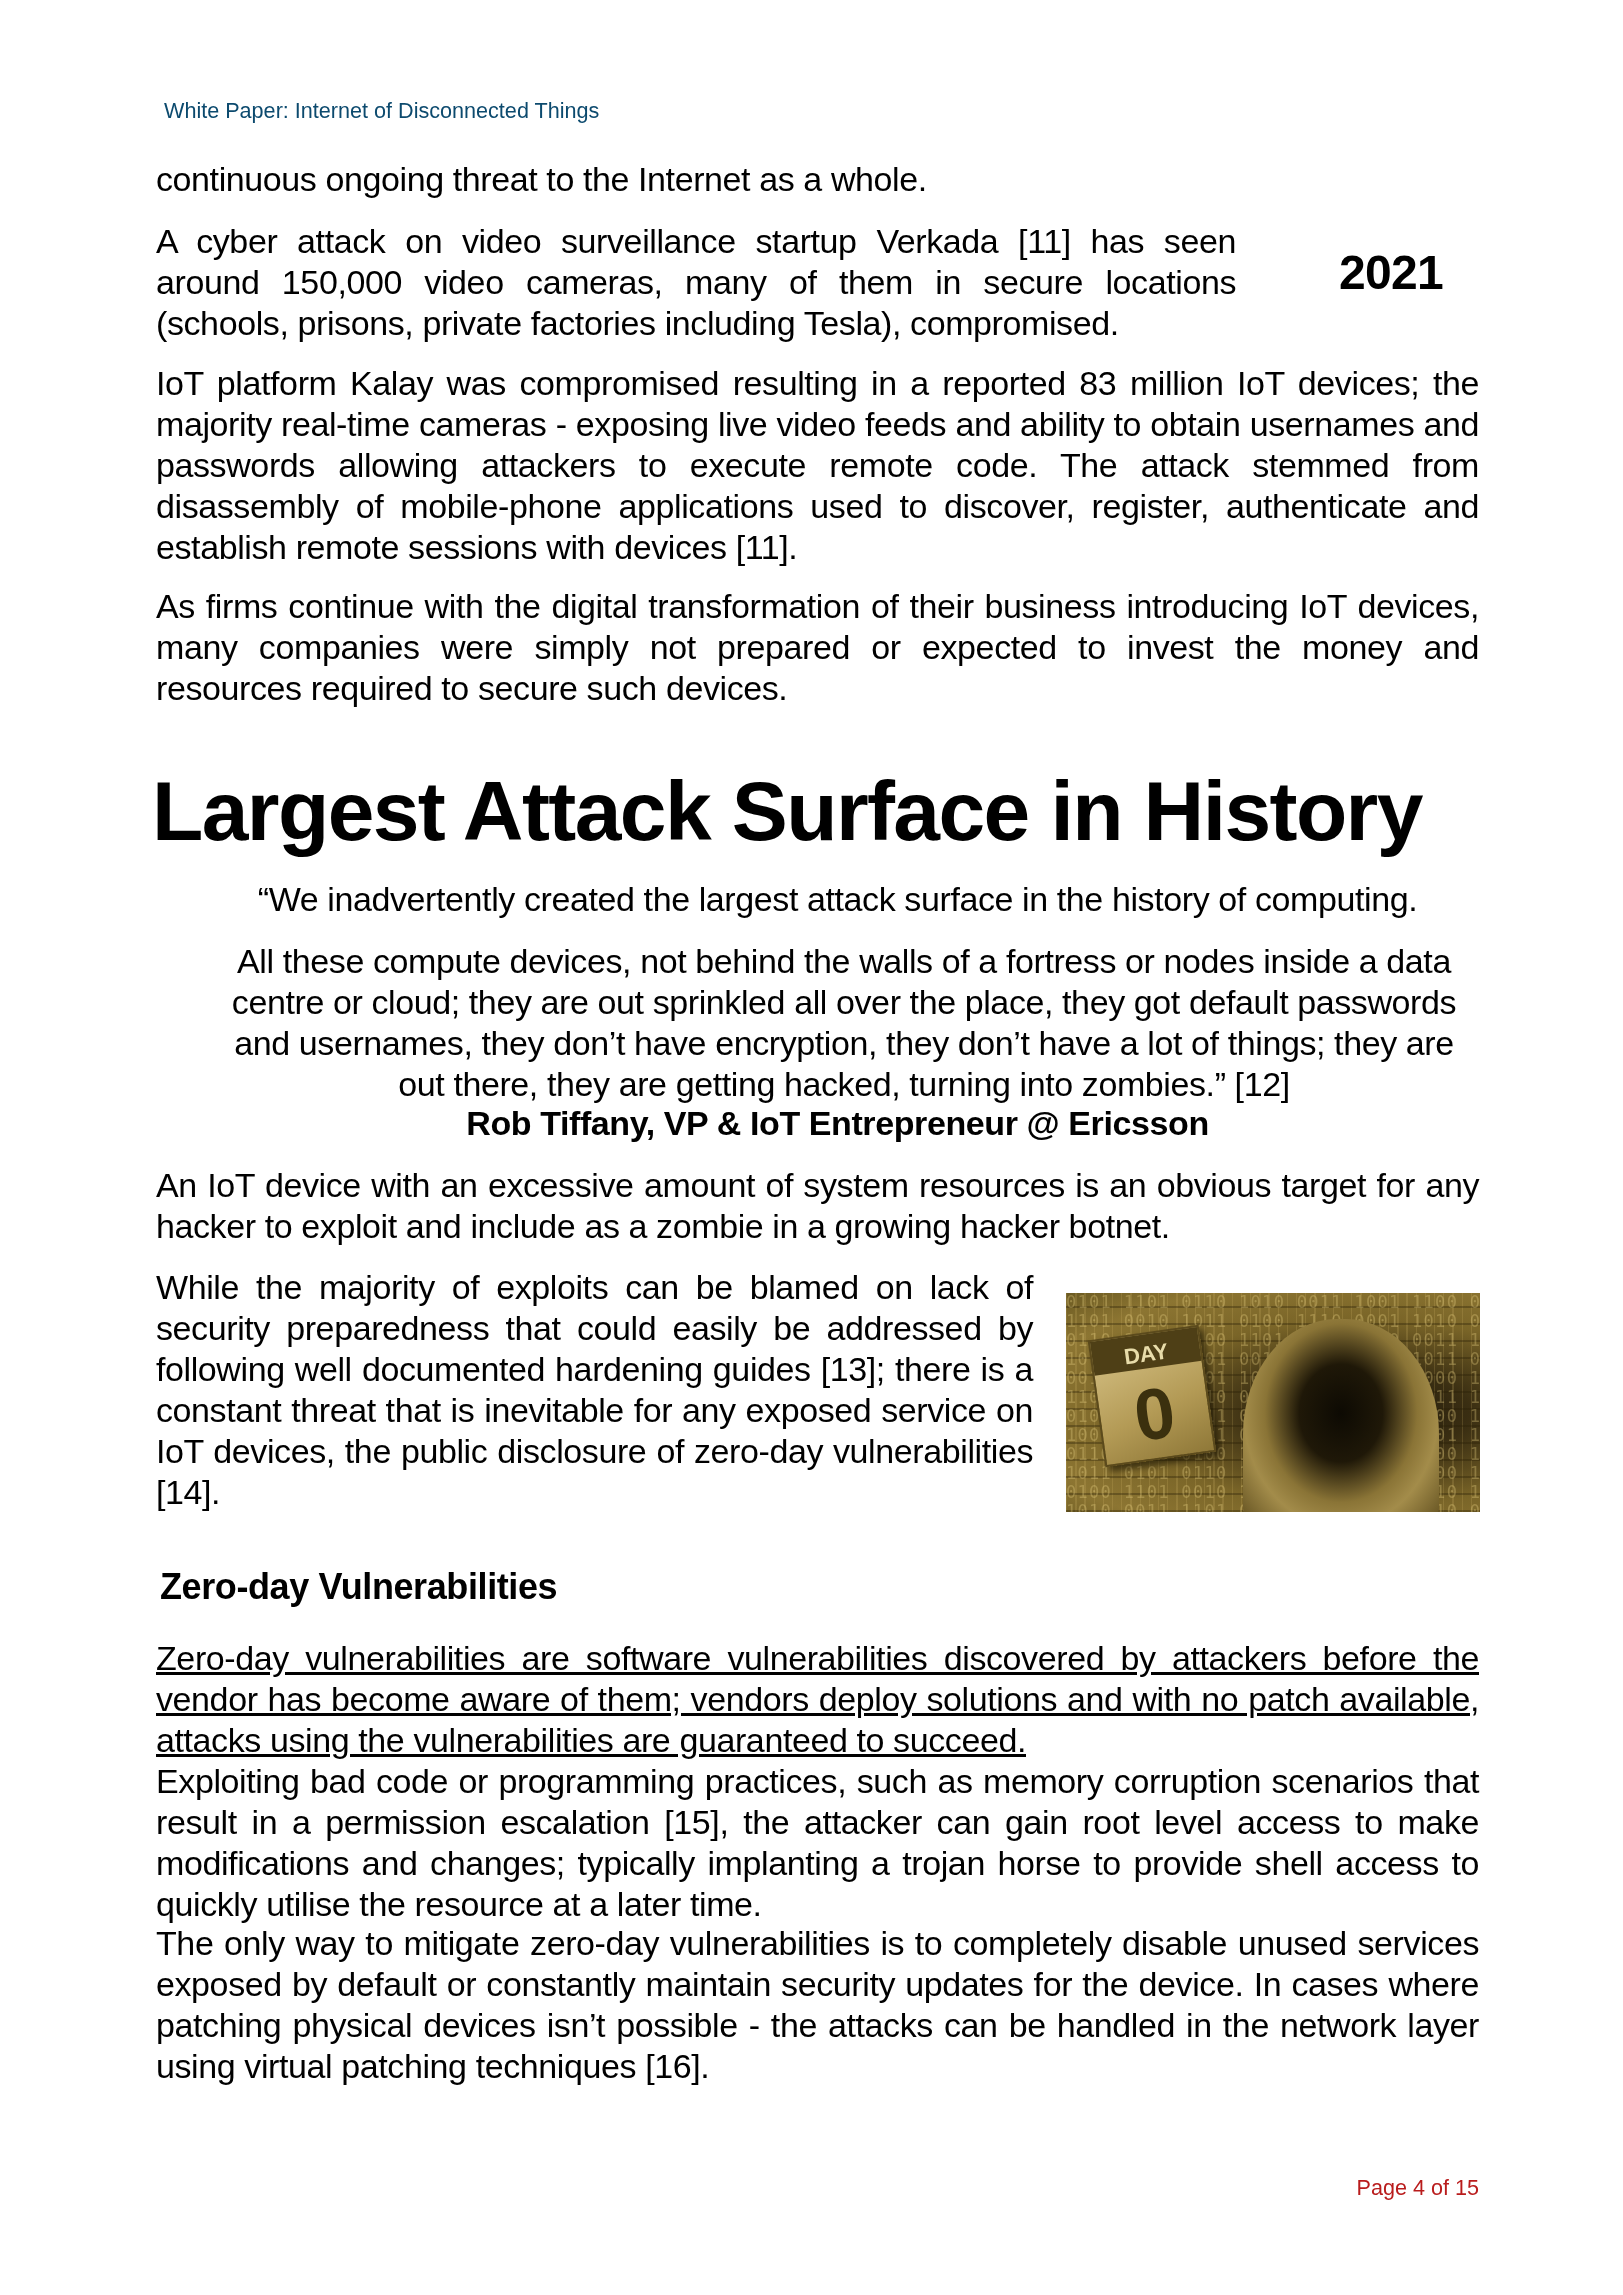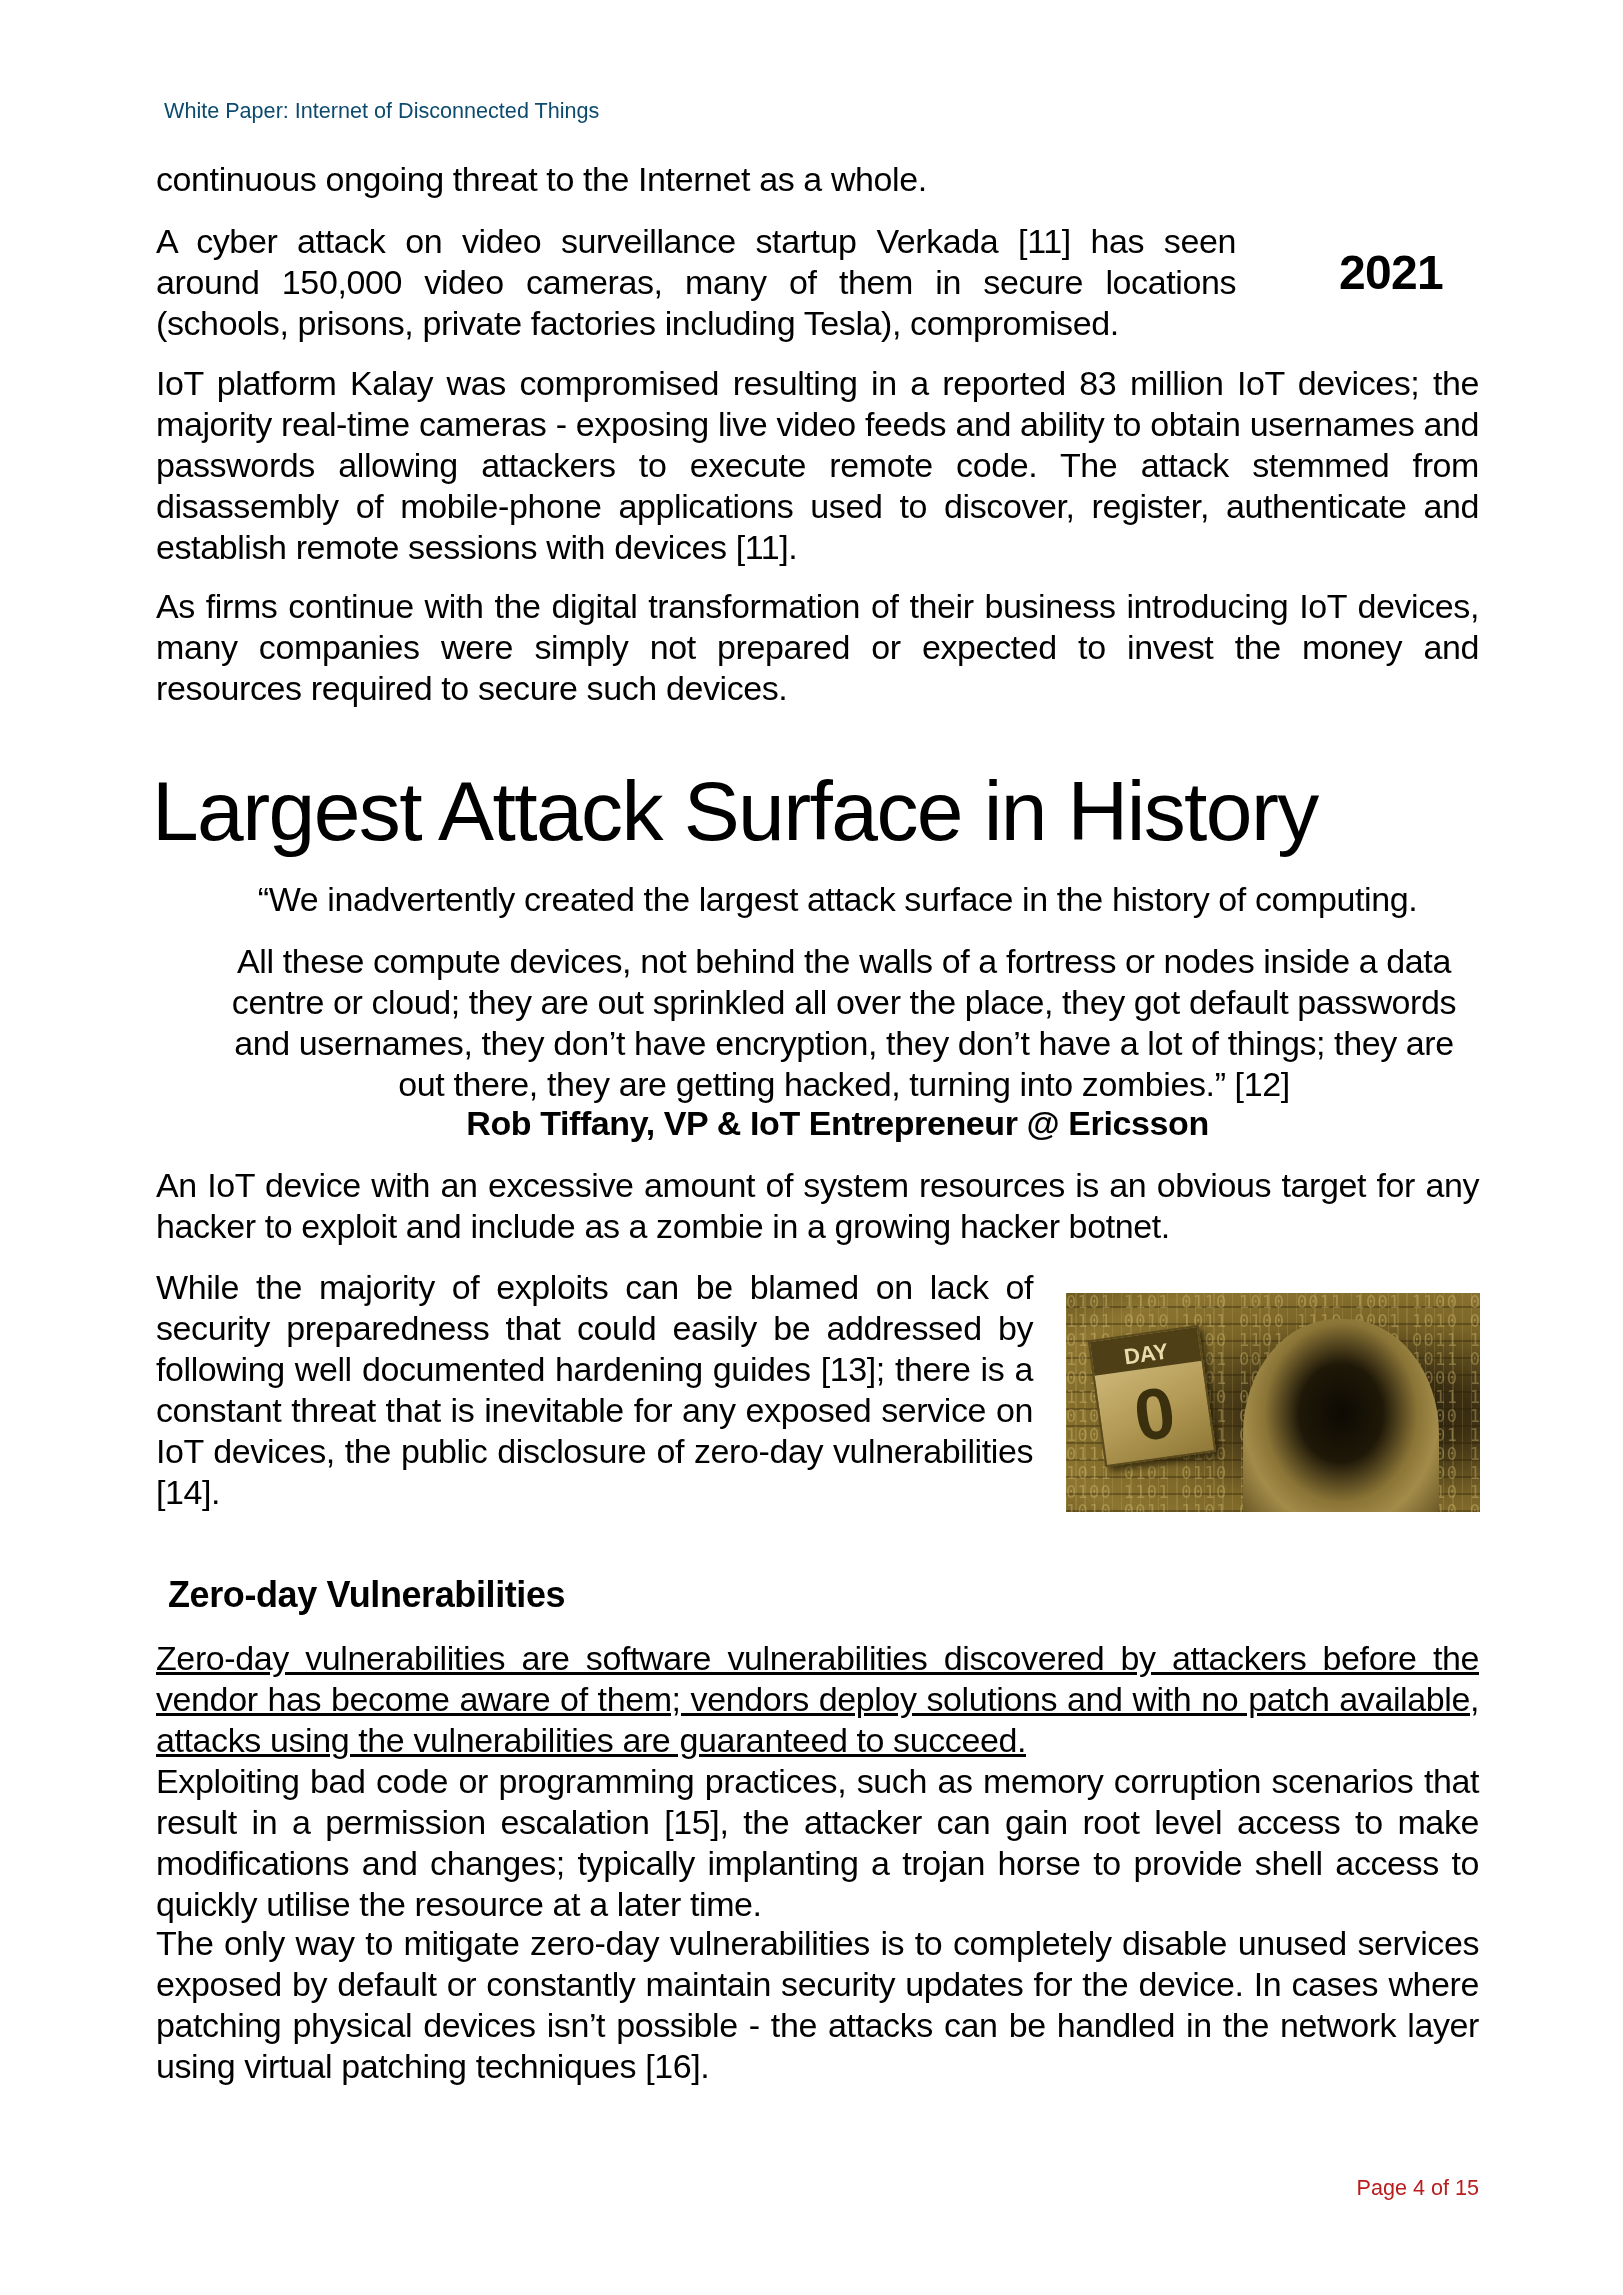--- a/index.html
+++ b/index.html
@@ -14,21 +14,21 @@
   .body-text {
     font-size: 34px; line-height: 41px; text-align: justify;
     text-align-last: left; letter-spacing: -0.4px; word-spacing: 0px;
   }
   .p { position: absolute; left: 156px; width: 1323px; margin: 0; }
   .year {
     left: 1339px; top: 243px; font-size: 48px; font-weight: bold; line-height: 59px;
     letter-spacing: -0.7px;
   }
   .h1 {
-    left: 152px; top: 759px; font-size: 84px; font-weight: normal; line-height: 105px;
+    left: 152px; top: 759px; font-size: 84px; font-weight: bold; line-height: 105px;
     letter-spacing: -1.6px; white-space: nowrap;
   }
   .quote {
     position: absolute; left: 196px; width: 1283px; text-align: center;
     font-size: 34px; line-height: 41px; letter-spacing: -0.4px; margin: 0;
   }
   .quote-attr { font-weight: bold; }
   .h2 {
     left: 156px; top: 1560px; font-size: 36px; font-weight: bold; line-height: 46px;
     letter-spacing: -0.4px;
@@ -105,21 +105,21 @@
 1011 0101 0110 1010 0011 1001 0100 1010 0110 1001
 0100 1101 0010 1011 0101 1100 0110 1001 0101 0110
 1010 0011 1101 0110 1001 0101 1010 0110 1011 0010</div>
   <div class="calendar">
     <div class="cal-top">DAY</div>
     <div class="cal-num">0</div>
   </div>
   <div class="hood"></div>
 </div>
 
-<h2 class="abs h2" style="margin:12px;">Zero-day Vulnerabilities</h2>
+<h2 class="abs h2" style="margin:4px;">Zero-day Vulnerabilities</h2>
 
 <p class="p body-text" style="top:1638px;text-decoration:underline;">Zero-day vulnerabilities are software vulnerabilities discovered by attackers before the vendor has become aware of them; vendors deploy solutions and with no patch available, attacks using the vulnerabilities are guaranteed to succeed.</p>
 
 <p class="p body-text" style="top:1761px;">Exploiting bad code or programming practices, such as memory corruption scenarios that result in a permission escalation [15], the attacker can gain root level access to make modifications and changes; typically implanting a trojan horse to provide shell access to quickly utilise the resource at a later time.</p>
 
 <p class="p body-text" style="top:1923px;">The only way to mitigate zero-day vulnerabilities is to completely disable unused services exposed by default or constantly maintain security updates for the device. In cases where patching physical devices isn’t possible - the attacks can be handled in the network layer using virtual patching techniques [16].</p>
 
 <div class="abs footer">Page 4 of 15</div>
 
 

